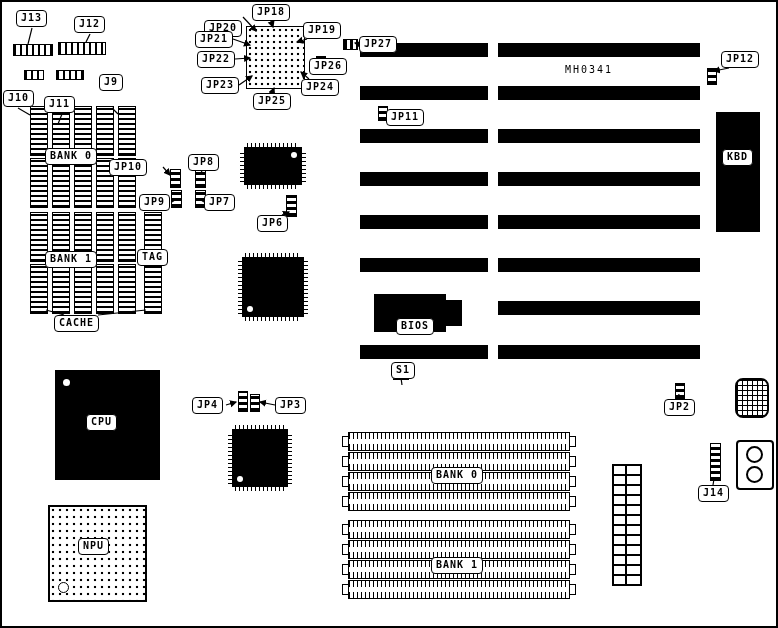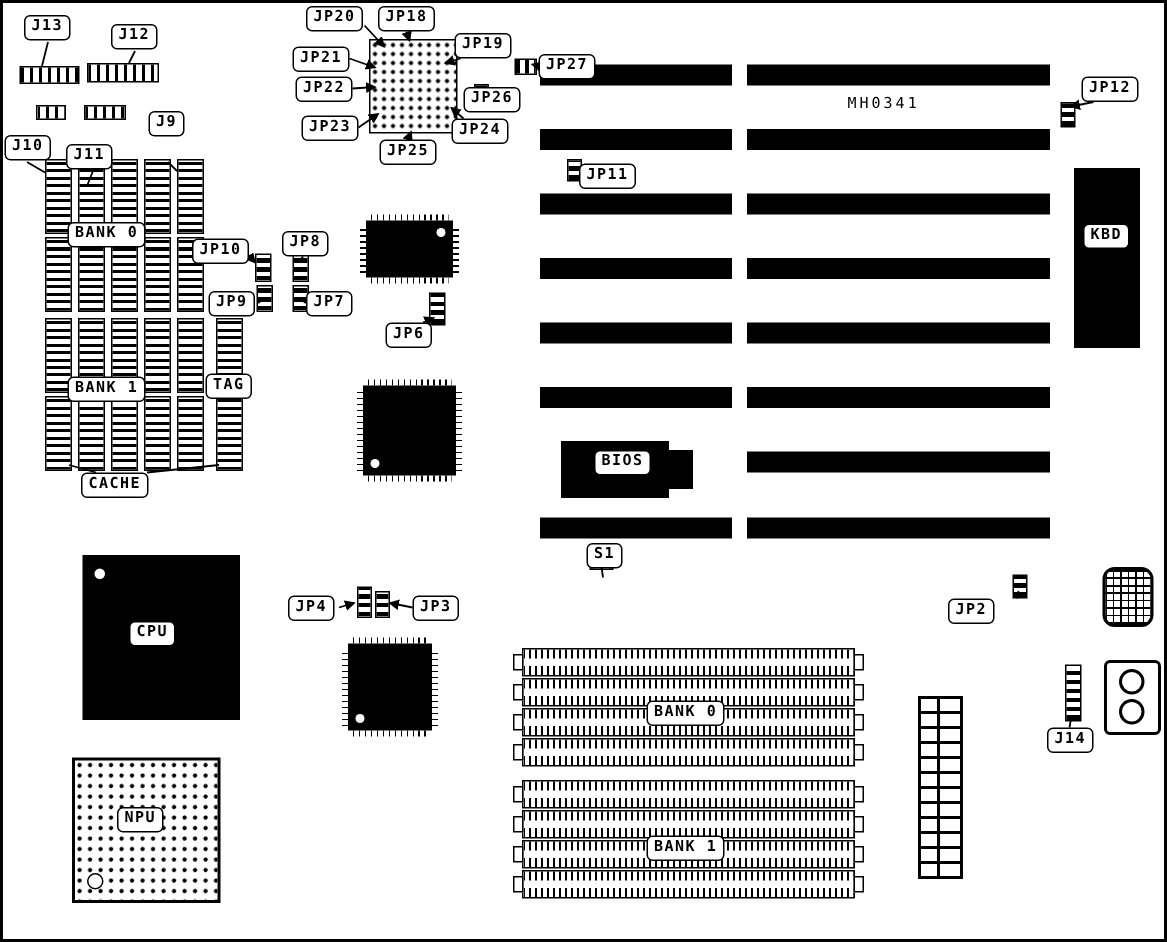--- a/index.html
+++ b/index.html
@@ -197,49 +197,49 @@
       <line x1="402" y1="385" x2="401" y2="378"></line>
       <line x1="226" y1="405" x2="236" y2="402" marker-end="url(#ah)"></line>
       <line x1="275" y1="405" x2="260" y2="402" marker-end="url(#ah)"></line>
       <line x1="678" y1="399" x2="679" y2="394"></line>
       <line x1="713" y1="485" x2="714" y2="479"></line>
     </g>
   </svg>
 
   <div class="lbl" style="left:16px;top:10px">J13</div>
   <div class="lbl" style="left:74px;top:16px">J12</div>
-  <div class="lbl" style="left:204px;top:4px">JP20</div>
+  <div class="lbl" style="left:204px;top:20px">JP20</div>
   <div class="lbl" style="left:252px;top:4px">JP18</div>
   <div class="lbl" style="left:303px;top:22px">JP19</div>
   <div class="lbl" style="left:359px;top:36px">JP27</div>
   <div class="lbl" style="left:195px;top:31px">JP21</div>
   <div class="lbl" style="left:197px;top:51px">JP22</div>
   <div class="lbl" style="left:309px;top:58px">JP26</div>
   <div class="lbl" style="left:201px;top:77px">JP23</div>
   <div class="lbl" style="left:301px;top:79px">JP24</div>
   <div class="lbl" style="left:253px;top:93px">JP25</div>
   <div class="lbl" style="left:721px;top:51px">JP12</div>
   <div class="lbl" style="left:3px;top:90px">J10</div>
   <div class="lbl" style="left:44px;top:96px">J11</div>
   <div class="lbl" style="left:99px;top:74px">J9</div>
   <div class="lbl" style="left:386px;top:109px">JP11</div>
   <div class="lbl" style="left:45px;top:148px">BANK 0</div>
-  <div class="lbl" style="left:128px;top:159px">JP10</div>
+  <div class="lbl" style="left:109px;top:159px">JP10</div>
   <div class="lbl" style="left:188px;top:154px">JP8</div>
   <div class="lbl" style="left:722px;top:149px">KBD</div>
   <div class="lbl" style="left:139px;top:194px">JP9</div>
   <div class="lbl" style="left:204px;top:194px">JP7</div>
   <div class="lbl" style="left:257px;top:215px">JP6</div>
   <div class="lbl" style="left:45px;top:251px">BANK 1</div>
   <div class="lbl" style="left:137px;top:249px">TAG</div>
-  <div class="lbl" style="left:396px;top:300px">BIOS</div>
+  <div class="lbl" style="left:396px;top:318px">BIOS</div>
   <div class="lbl" style="left:54px;top:315px">CACHE</div>
   <div class="lbl" style="left:391px;top:362px">S1</div>
   <div class="lbl" style="left:192px;top:397px">JP4</div>
   <div class="lbl" style="left:275px;top:397px">JP3</div>
-  <div class="lbl" style="left:632px;top:399px">JP2</div>
+  <div class="lbl" style="left:664px;top:399px">JP2</div>
   <div class="lbl" style="left:86px;top:414px">CPU</div>
   <div class="lbl" style="left:431px;top:467px">BANK 0</div>
   <div class="lbl" style="left:698px;top:485px">J14</div>
   <div class="lbl" style="left:78px;top:538px">NPU</div>
   <div class="lbl" style="left:431px;top:557px">BANK 1</div>
   <div class="ptxt" style="left:565px;top:64px">MH0341</div>
 </div>
 
 </body></html>

